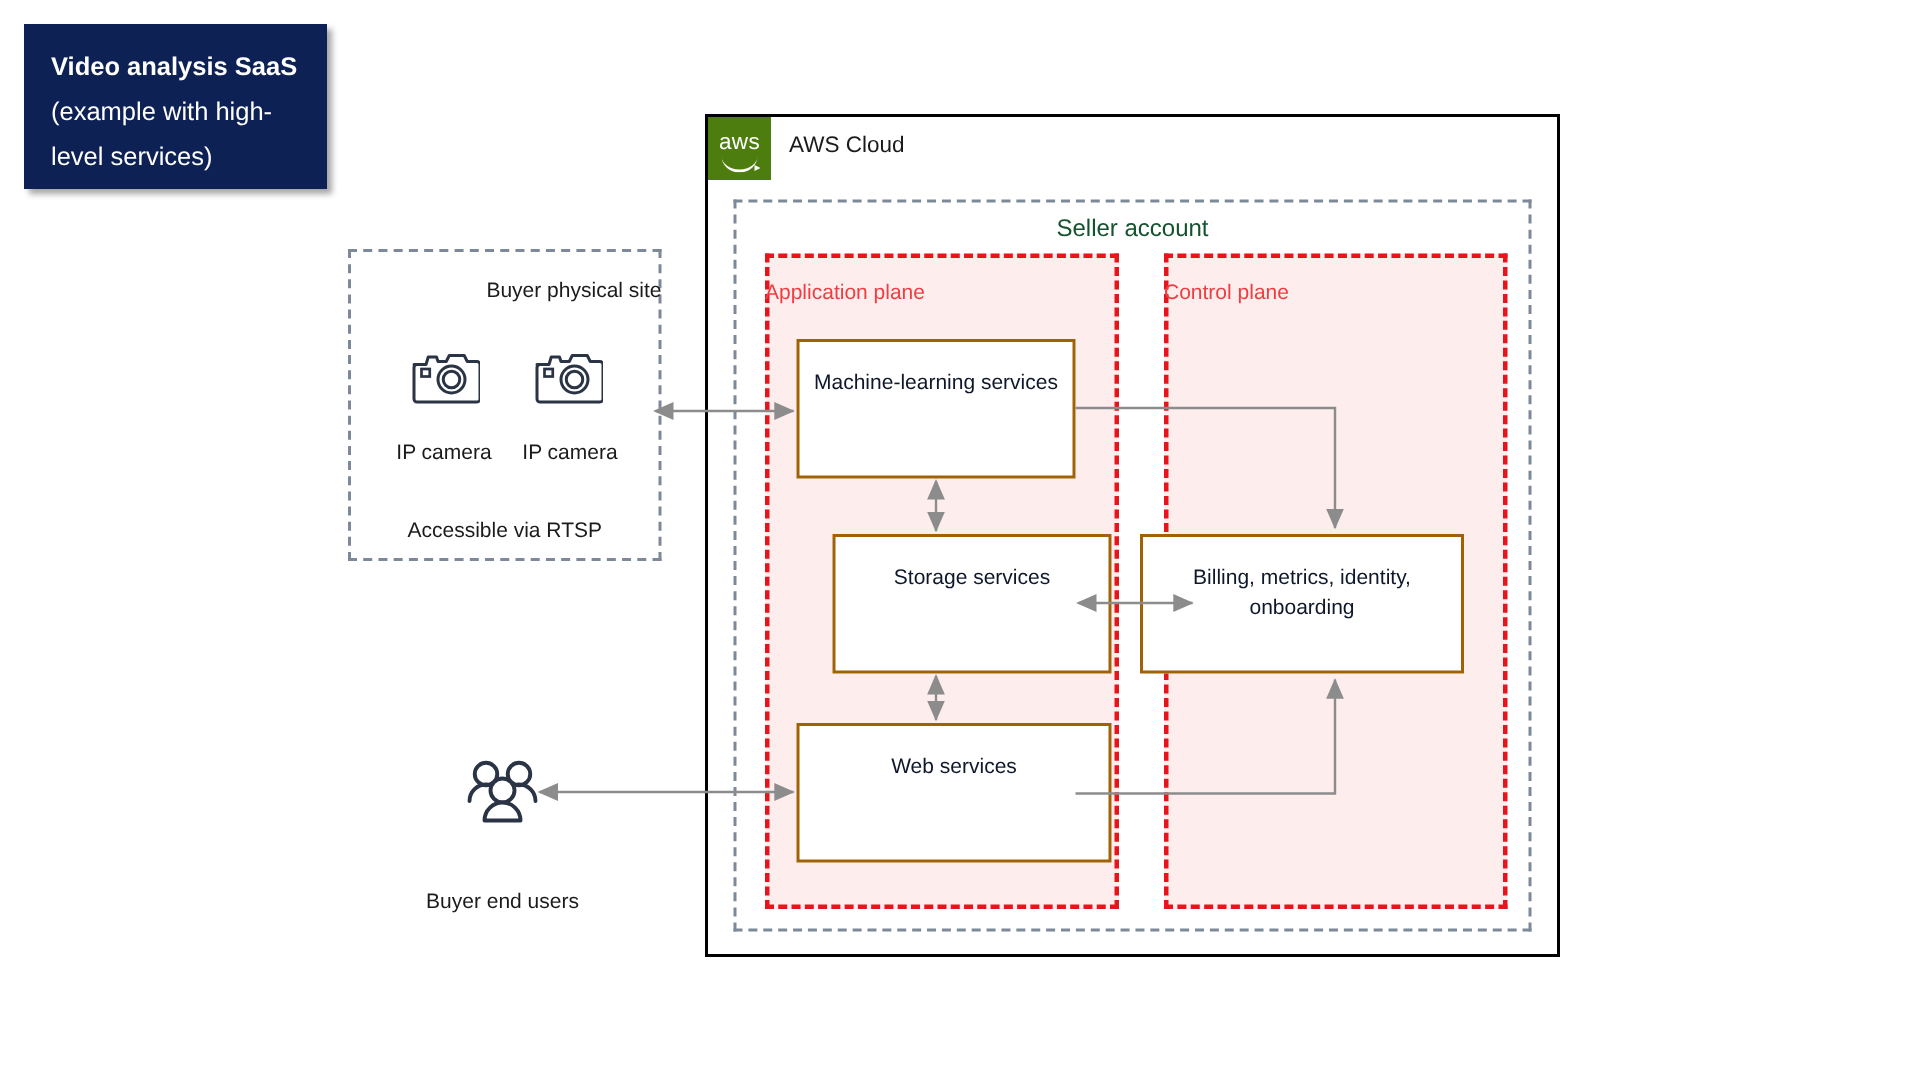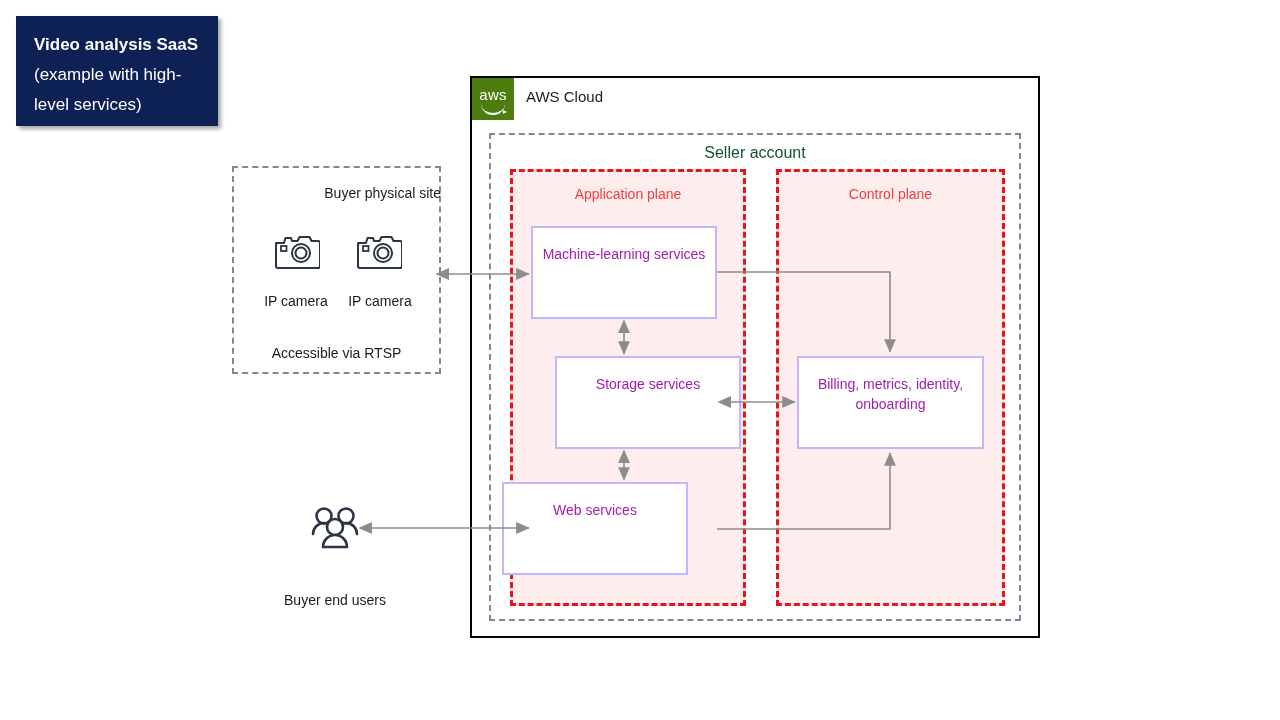--- a/index.html
+++ b/index.html
@@ -116,41 +116,40 @@
     background: #fdeded;
     box-sizing: border-box;
   }
   #application-plane { left: 510px; top: 169px; width: 236px; height: 437px; }
   #control-plane     { left: 776px; top: 169px; width: 229px; height: 437px; }
   .plane-label {
     position: absolute;
     top: 186px;
     font-size: 14px;
     color: #ef3e42;
-    text-align: center;
   }
   #application-plane-label { left: 510px; width: 236px; }
   #control-plane-label     { left: 776px; width: 229px; }
 
   
   .service-box {
     position: absolute;
     background: #ffffff;
-    border: 2px solid #c4b5fd;
-    box-sizing: border-box;
-    font-size: 14px;
-    color: #a21caf;
+    border: 2px solid #a16207;
+    box-sizing: border-box;
+    font-size: 14px;
+    color: #0f172a;
     text-align: center;
     padding-top: 16px;
     line-height: 20px;
   }
   #ml-services      { left: 531px; top: 226px; width: 186px; height: 93px; }
   #storage-services { left: 531px; top: 356px; width: 186px; height: 93px; margin-left: 24px; }
-  #web-services     { left: 502px; top: 482px; width: 186px; height: 93px; }
-  #billing-box      { left: 797px; top: 356px; width: 187px; height: 93px; }
+  #web-services     { left: 531px; top: 482px; width: 210px; height: 93px; }
+  #billing-box      { left: 760px; top: 356px; width: 216px; height: 93px; }
 
   
   #buyer-site {
     position: absolute;
     left: 232px;
     top: 166px;
     width: 209px;
     height: 208px;
     border: 2px dashed #7d8998;
     box-sizing: border-box;

